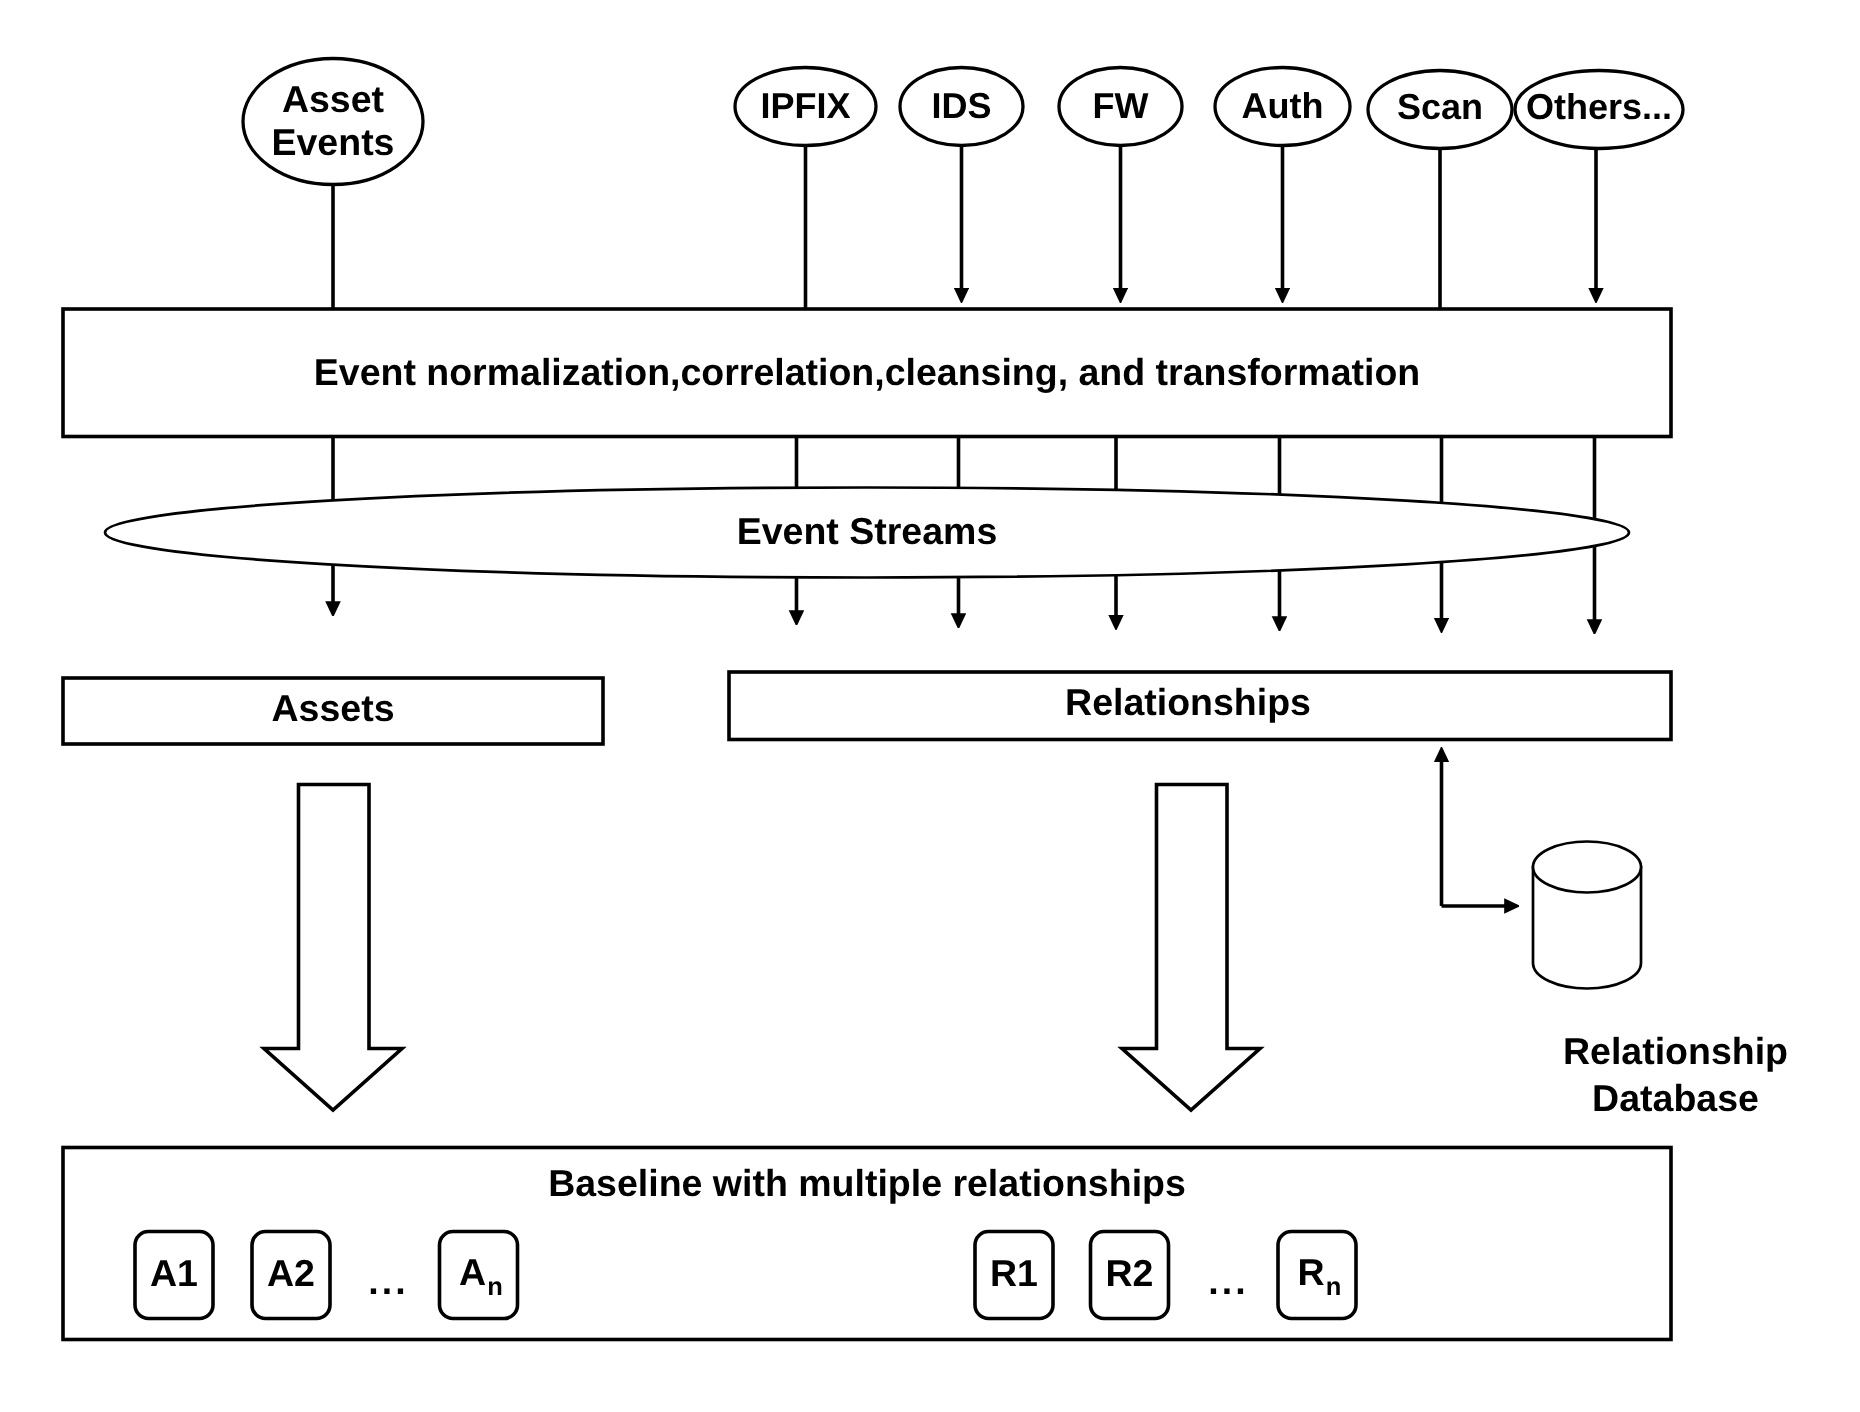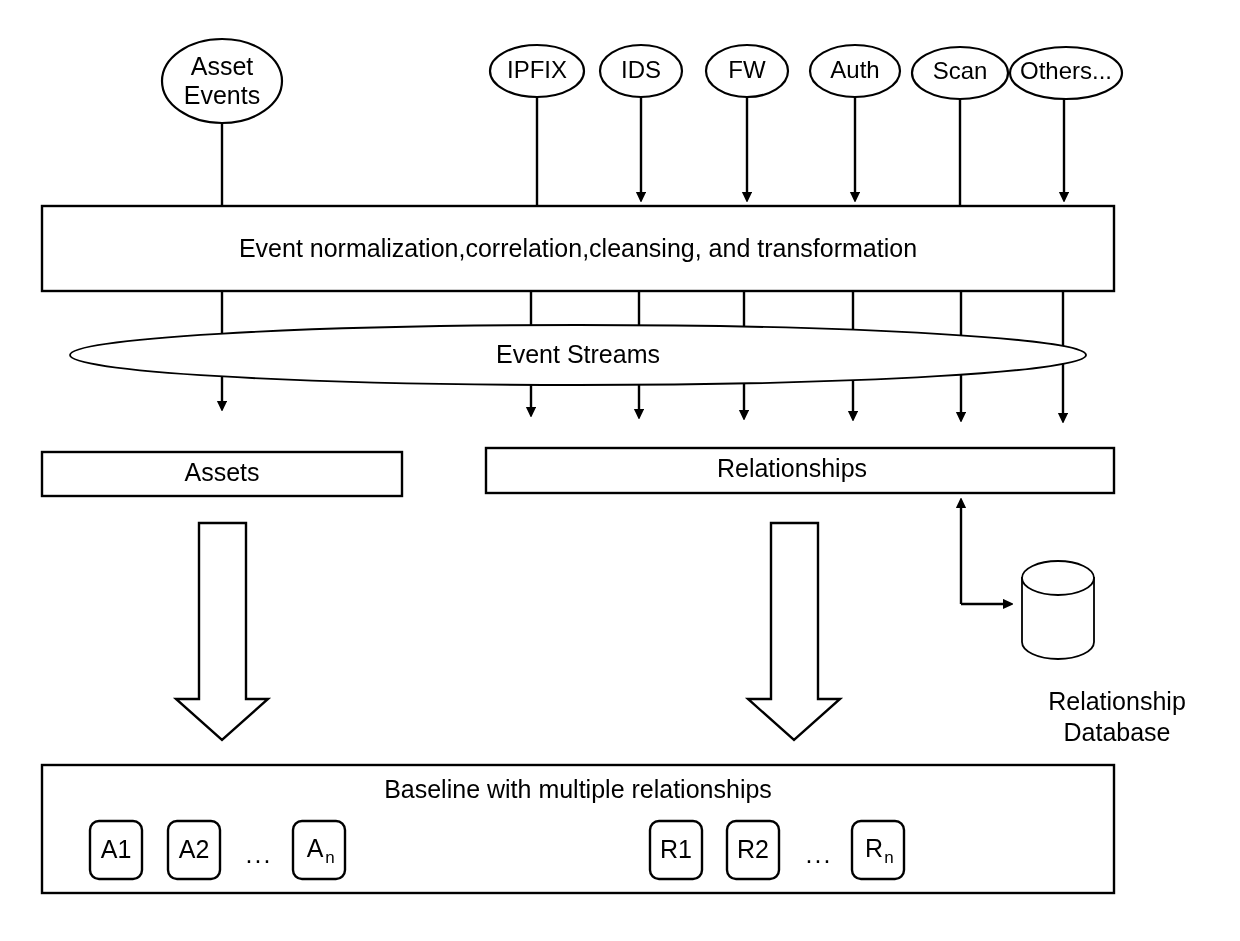--- a/index.html
+++ b/index.html
@@ -10,20 +10,21 @@
   body {
     width: 1240px;
     height: 941px;
     font-family: "Liberation Sans", sans-serif;
     overflow: hidden;
   }
   #diagram-root {
     position: relative;
     width: 1240px;
     height: 941px;
+    font-weight: bold;
   }
   svg#diagram {
     display: block;
     width: 1240px;
     height: 941px;
   }
   .shape {
     fill: #ffffff;
     stroke: #000000;
     stroke-width: 2.4;

